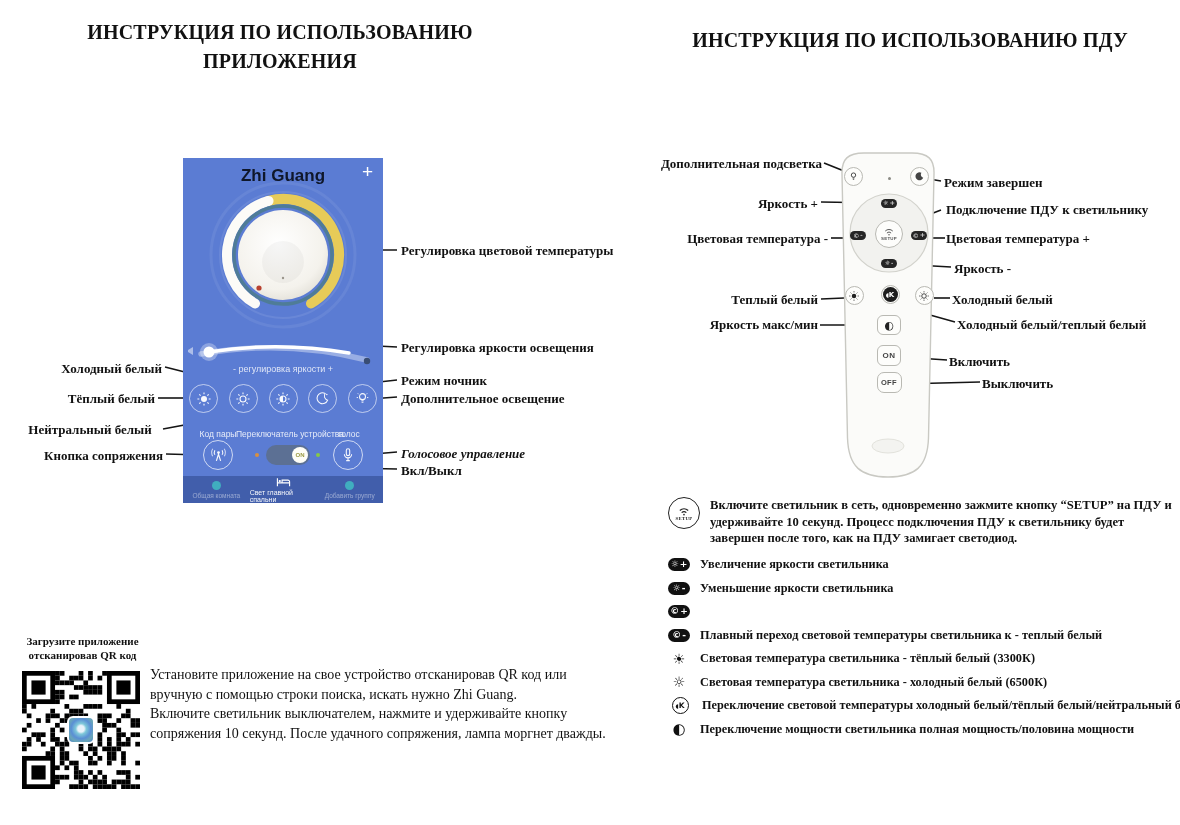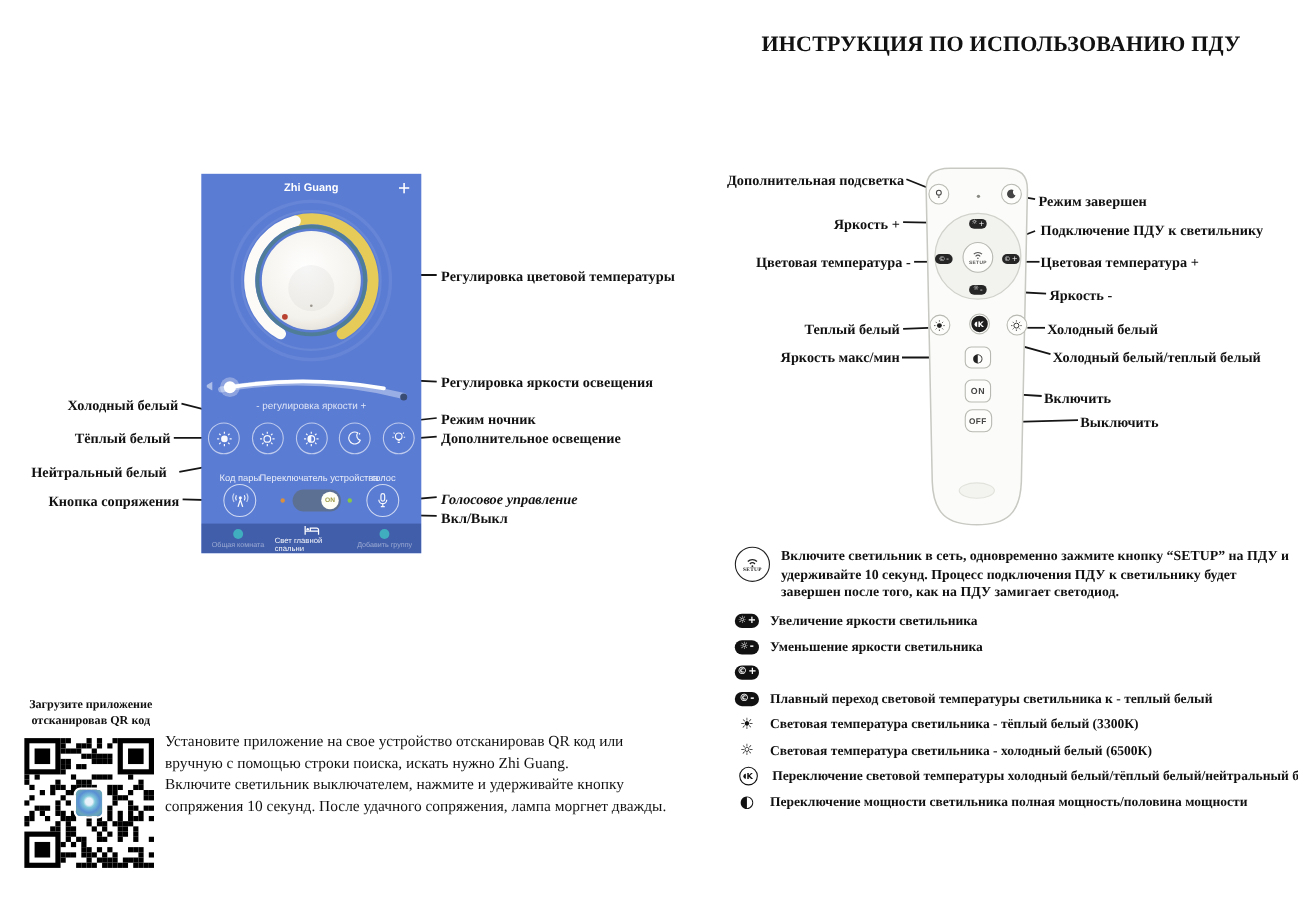--- a/index.html
+++ b/index.html
@@ -8,21 +8,21 @@
   .title{position:absolute;font-size:20px;font-weight:bold;text-align:center;line-height:1.45;letter-spacing:.2px;}
   .lbl{position:absolute;font-size:13px;font-weight:bold;white-space:nowrap;}
   .lbl.r{text-align:right;}
   .para{position:absolute;font-size:14px;font-weight:normal;line-height:1.4;}
   svg.lines{position:absolute;left:0;top:0;width:1180px;height:825px;pointer-events:none;}
   svg.lines line{stroke:#151515;stroke-width:1.6;}
 
   
   .app{position:absolute;left:183px;top:158px;width:200px;height:345px;background:#5b7cd3;
        font-family:"Liberation Sans",sans-serif;overflow:hidden;}
-  .app-h{position:absolute;top:8px;left:0;right:0;text-align:center;color:#ffffff;font-size:10px;font-weight:bold;}
+  .app-h{position:absolute;top:8px;left:0;right:0;text-align:center;color:#0f172a;font-size:17px;font-weight:bold;}
   .app-plus{position:absolute;right:10px;top:3px;color:#fff;font-size:19px;font-weight:400;}
   .app-svg{position:absolute;left:0;top:0;pointer-events:none;}
   .app-caption{position:absolute;top:206px;left:0;right:0;text-align:center;color:rgba(255,255,255,.8);font-size:9px;}
   .app-icons{position:absolute;top:226px;left:0;right:0;display:flex;justify-content:space-between;padding:0 6px;}
   .ic{width:29px;height:29px;border:1px solid rgba(255,255,255,.6);border-radius:50%;
       display:flex;align-items:center;justify-content:center;color:rgba(255,255,255,.95);box-sizing:border-box;}
   .small-lbl{position:absolute;font-size:8.5px;color:rgba(255,255,255,.85);text-align:center;}
   .rbtn-circle{position:absolute;width:30px;height:30px;border:1px solid rgba(255,255,255,.7);border-radius:50%;
       display:flex;align-items:center;justify-content:center;color:rgba(255,255,255,.95);box-sizing:border-box;}
   .toggle{position:absolute;left:83px;top:287px;width:44px;height:20px;border-radius:10px;background:#5c7094;}
@@ -98,20 +98,22 @@
     <line x1="898" y1="264" x2="951" y2="267"></line>
     <line x1="821" y1="299" x2="844" y2="298"></line>
     <line x1="934" y1="298" x2="950" y2="298"></line>
     <line x1="898" y1="306" x2="955" y2="322"></line>
     <line x1="820" y1="325" x2="877" y2="325"></line>
     <line x1="902" y1="357" x2="947" y2="360"></line>
     <line x1="902" y1="384" x2="980" y2="382"></line>
   </svg>
 
   <div class="title" style="left:60px;top:18px;width:440px;">
+    <div>ИНСТРУКЦИЯ ПО ИСПОЛЬЗОВАНИЮ</div>
+    <div>ПРИЛОЖЕНИЯ</div>
   </div>
   <div class="title" style="left:650px;top:26px;width:520px;">ИНСТРУКЦИЯ ПО ИСПОЛЬЗОВАНИЮ ПДУ</div>
 
   <div class="app">
     <div class="app-h">Zhi Guang</div>
     <div class="app-plus">+</div>
 
     <svg class="app-svg" width="200" height="222" viewBox="0 0 200 222">
       <defs>
         <radialGradient id="kg" cx="45%" cy="38%" r="72%">

